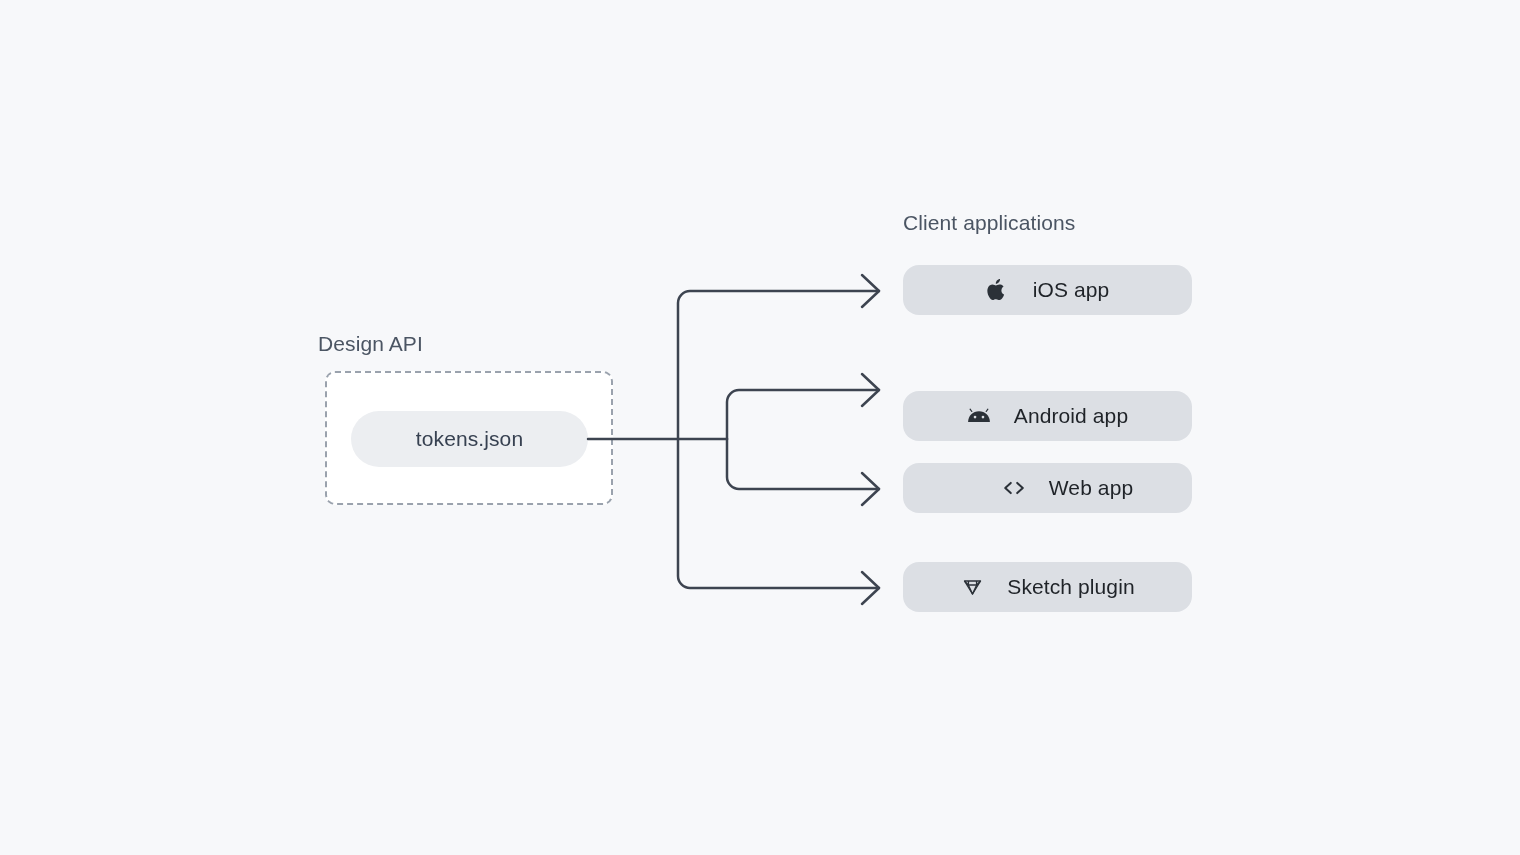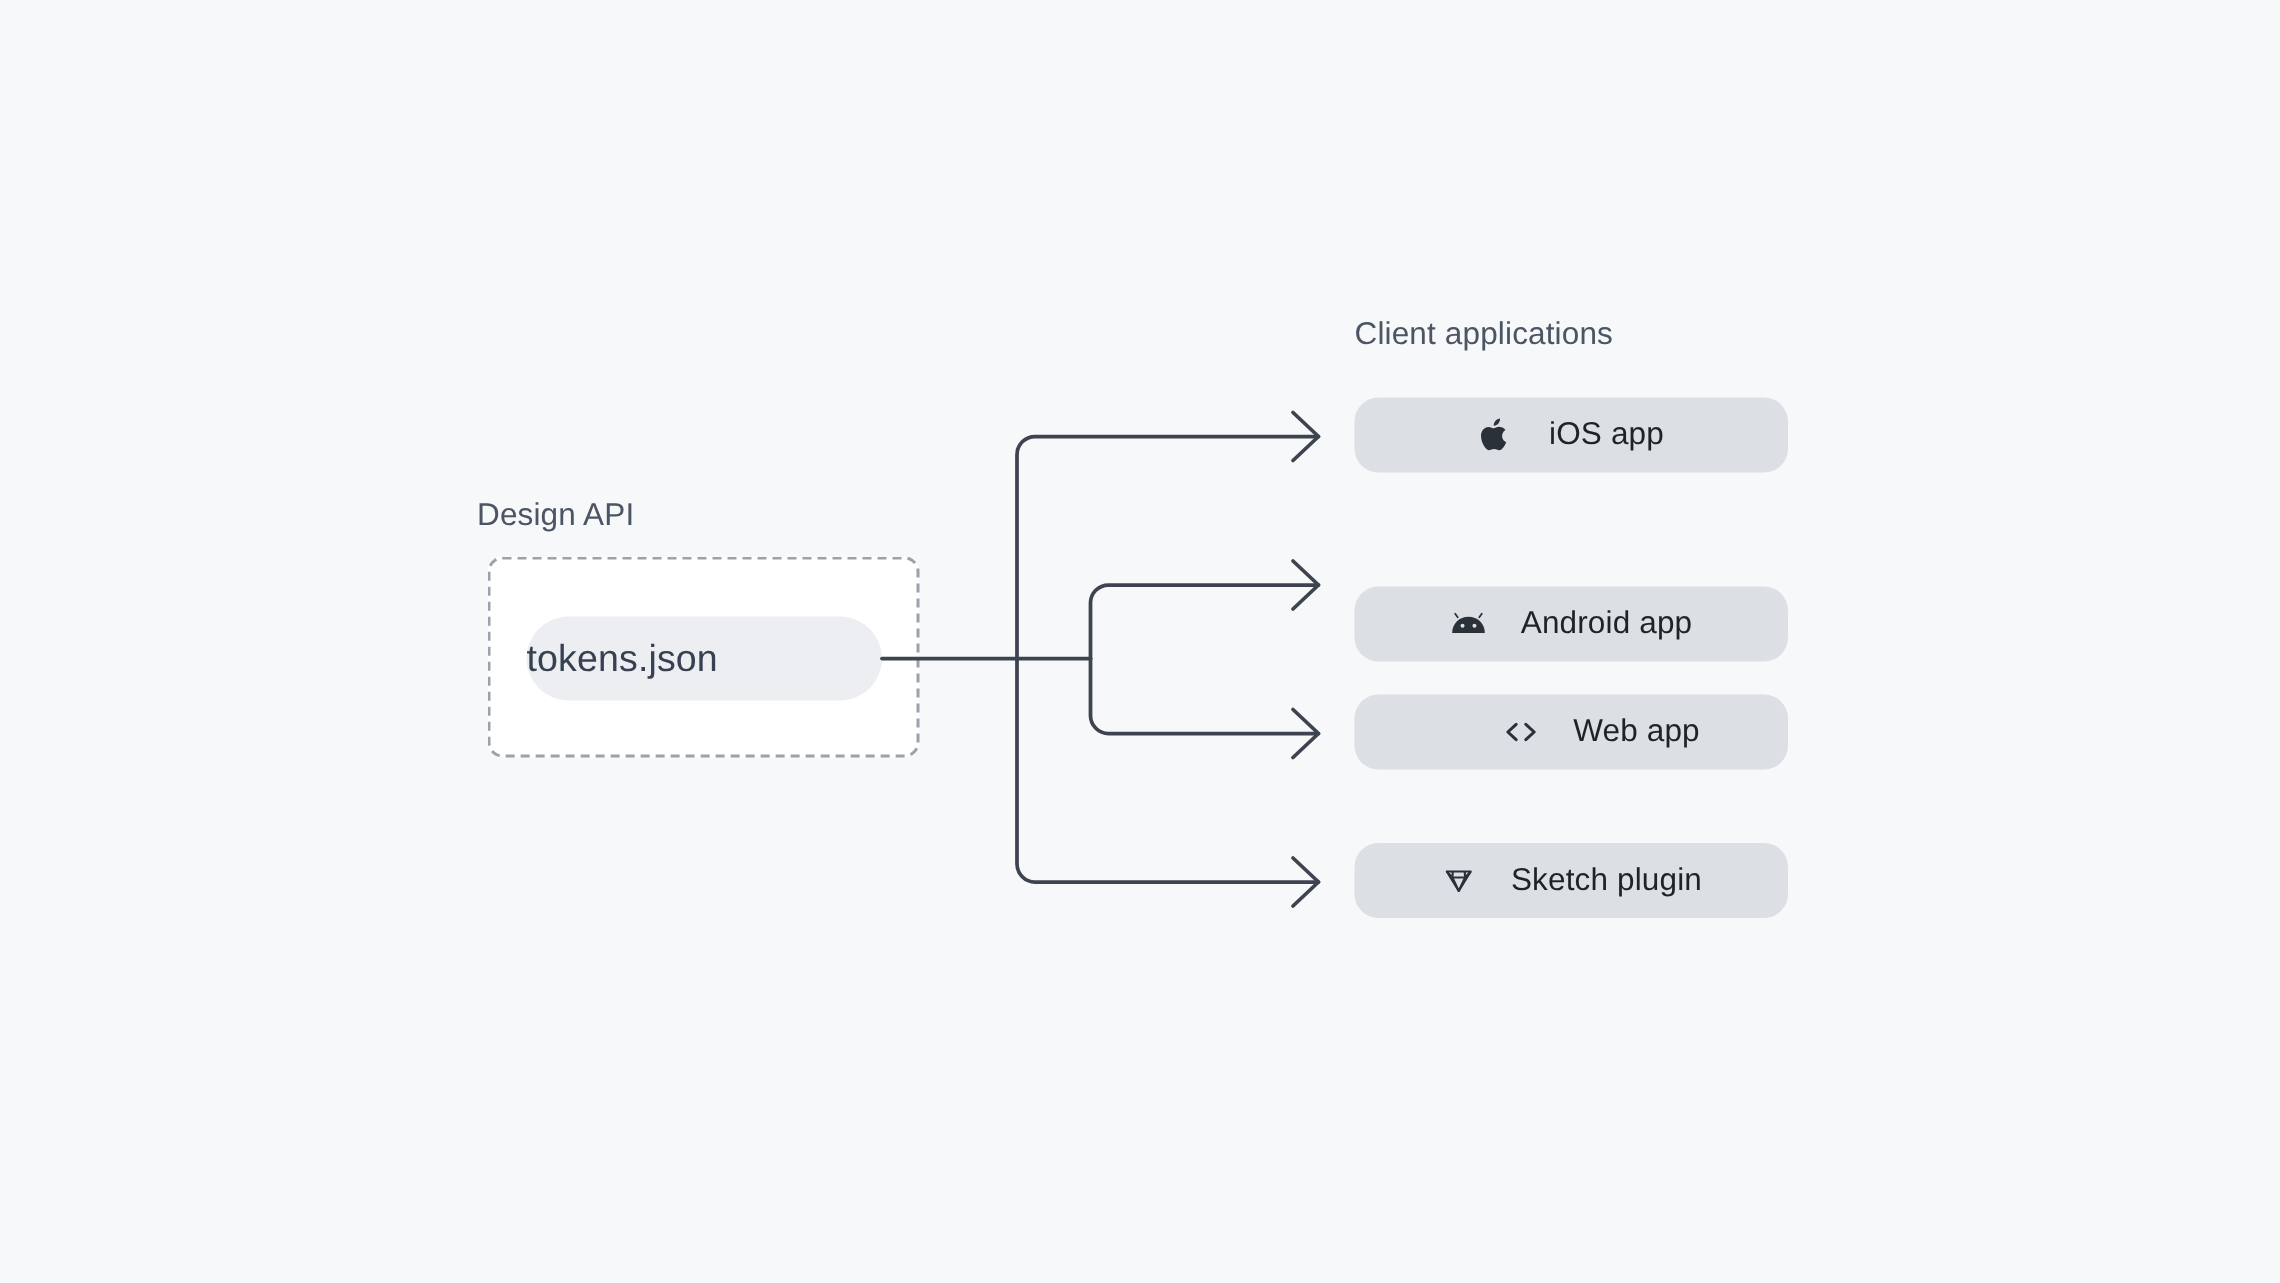--- a/index.html
+++ b/index.html
@@ -58,21 +58,22 @@
     position: absolute;
     left: 351px;
     top: 411px;
     width: 237px;
     height: 56px;
     box-sizing: border-box;
     background: #eceef1;
     border-radius: 28px;
     display: flex;
     align-items: center;
-    font-size: 25px;
+    justify-content: center;
+    font-size: 21px;
     color: #374151;
     letter-spacing: 0.1px;
   }
 
   
   .client-box {
     position: absolute;
     left: 903px;
     width: 289px;
     height: 50px;

